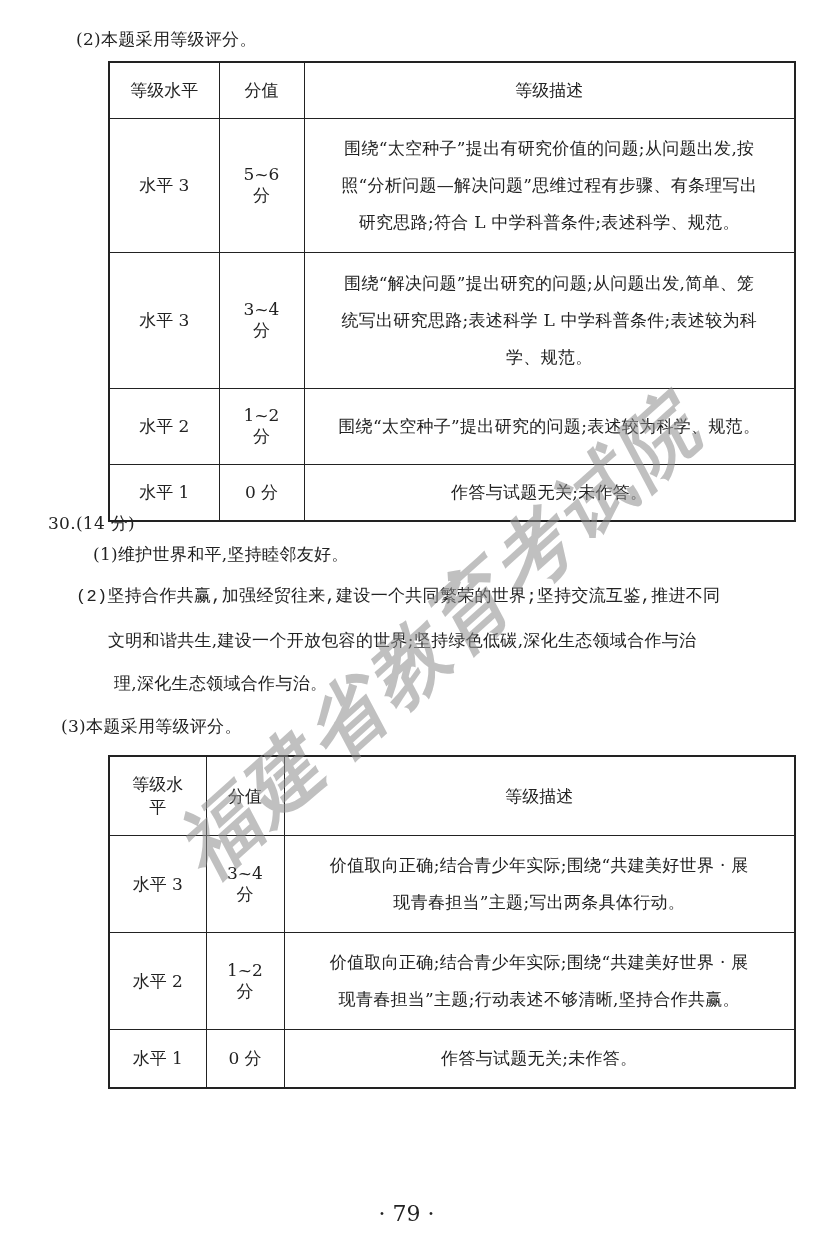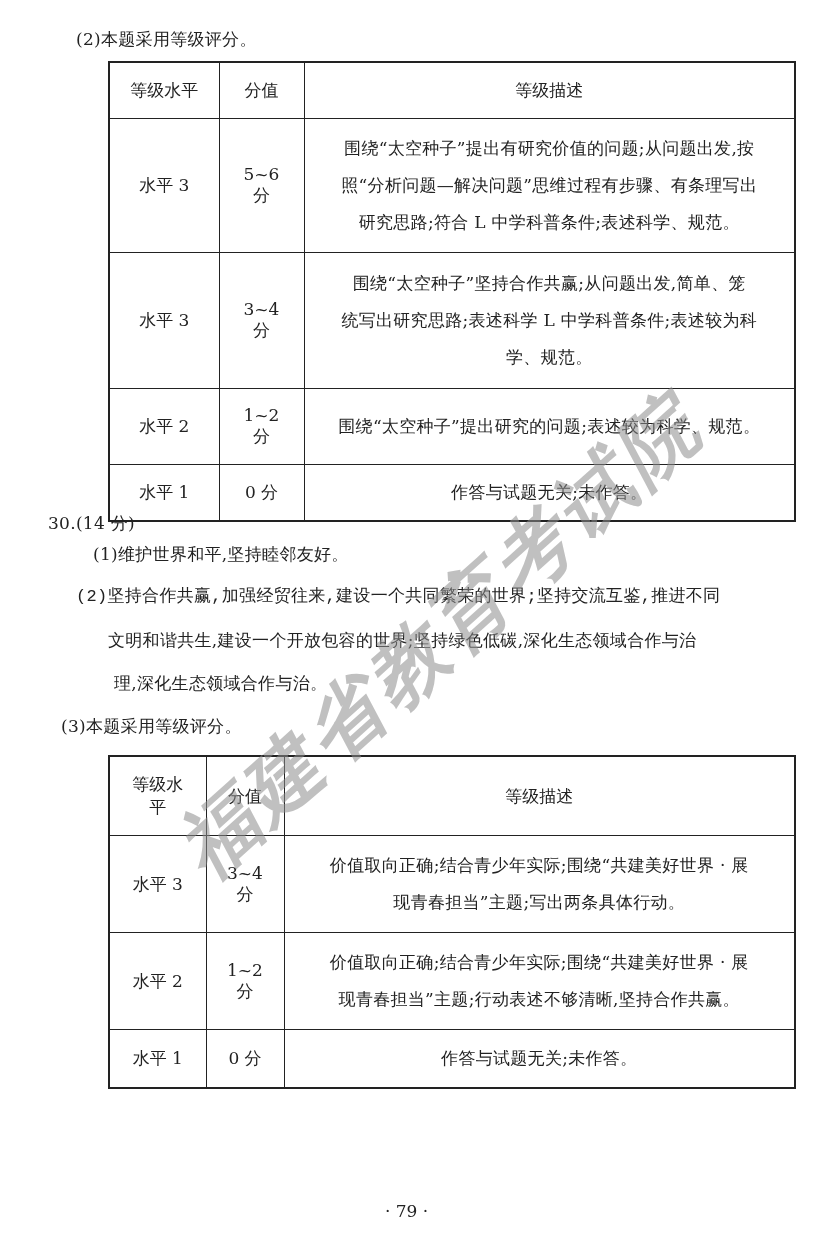--- a/index.html
+++ b/index.html
@@ -18,21 +18,21 @@
   table.grade td.desc { text-align: center; padding: 0 10px 0 10px; line-height: 37px; letter-spacing: 0.3px; }
   table.grade th.desc-h { }
   #t1 { left: 108px; top: 61px; width: 688px; }
   #t2 { left: 108px; top: 755px; width: 688px; }
   .watermark {
     position: absolute; left: 80px; top: 585px; width: 720px; text-align: center;
     transform: rotate(-42deg); transform-origin: center center;
     font-family: "DejaVu Serif", serif; font-size: 78px; font-weight: bold; color: rgba(140,140,140,0.55);
     letter-spacing: 6px; pointer-events: none; white-space: nowrap; font-style: italic;
   }
-  .page-num { position: absolute; top: 1201px; left: 0; width: 813px; text-align: center; font-size: 17px; }
+  .page-num { position: absolute; top: 1201px; left: 0; width: 813px; text-align: center; font-size: 22px; }
 </style>
 </head>
 <body>
 
 <div class="line" style="left:76px; top:28px;">(2)本题采用等级评分。</div>
 
 <table class="grade" id="t1">
   <colgroup>
       <col style="width:110px">
       <col style="width:85px">
@@ -50,21 +50,21 @@
     <td class="desc">
       <div>围绕“太空种子”提出有研究价值的问题;从问题出发,按</div>
       <div>照“分析问题—解决问题”思维过程有步骤、有条理写出</div>
       <div>研究思路;符合 L 中学科普条件;表述科学、规范。</div>
     </td>
   </tr>
   <tr style="height:136px">
     <td>水平 3</td>
     <td>3~4 分</td>
     <td class="desc">
-      <div>围绕“太空种子”坚持合作共赢;从问题出发,简单、笼</div>
+      <div>围绕“解决问题”提出研究的问题;从问题出发,简单、笼</div>
       <div>统写出研究思路;表述科学 L 中学科普条件;表述较为科</div>
       <div>学、规范。</div>
     </td>
   </tr>
   <tr style="height:50px">
     <td>水平 2</td>
     <td>1~2 分</td>
     <td class="desc">
       <div>围绕“太空种子”提出研究的问题;表述较为科学、规范。</div>
     </td>

